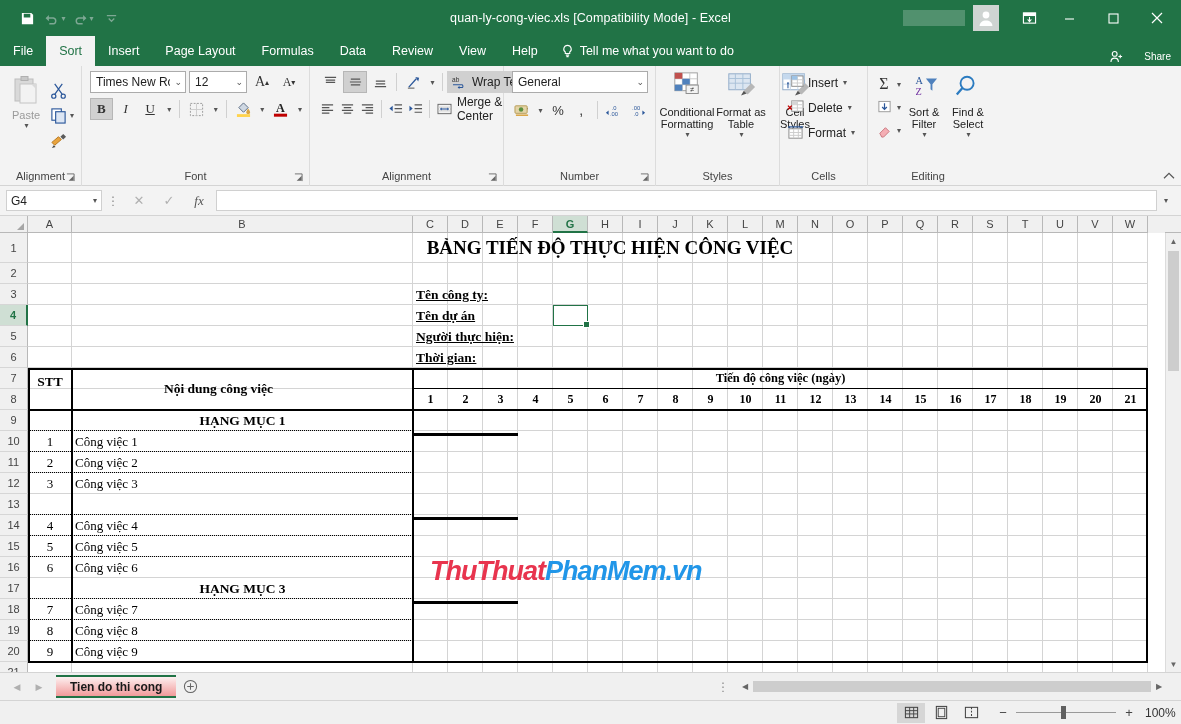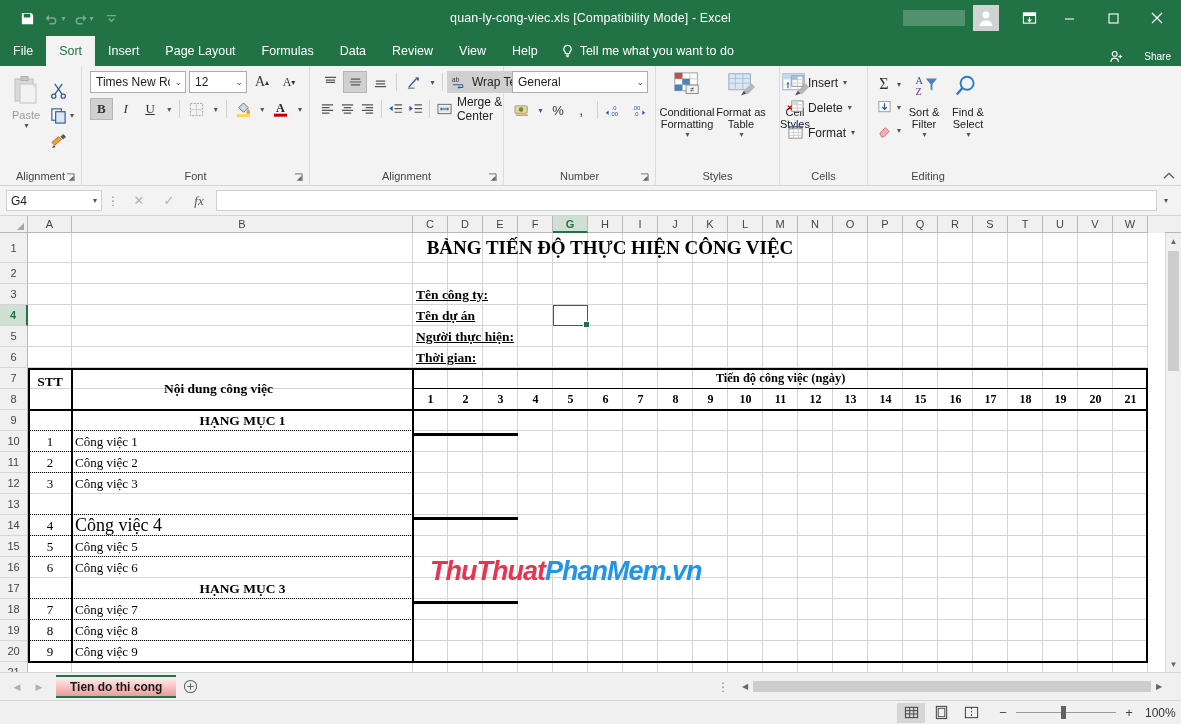--- a/index.html
+++ b/index.html
@@ -846,21 +846,21 @@
           <div class="cell c-left" style="left: 44px; top: 198px; width: 341px; height: 21px; font-size: 13px;">Công việc 1</div>
           <div class="dotline" style="left: 0px; top: 197px; width: 385px;"></div>
           <div class="bar" style="left: 385px; top: 200px; width: 105px;"></div>
           <div class="cell c-center" style="left: 0px; top: 219px; width: 44px; height: 21px; font-size: 13px;">2</div>
           <div class="cell c-left" style="left: 44px; top: 219px; width: 341px; height: 21px; font-size: 13px;">Công việc 2</div>
           <div class="dotline" style="left: 0px; top: 218px; width: 385px;"></div>
           <div class="cell c-center" style="left: 0px; top: 240px; width: 44px; height: 21px; font-size: 13px;">3</div>
           <div class="cell c-left" style="left: 44px; top: 240px; width: 341px; height: 21px; font-size: 13px;">Công việc 3</div>
           <div class="dotline" style="left: 0px; top: 239px; width: 385px;"></div>
           <div class="cell c-center" style="left: 0px; top: 282px; width: 44px; height: 21px; font-size: 13px;">4</div>
-          <div class="cell c-left" style="left: 44px; top: 282px; width: 341px; height: 21px; font-size: 18px;">Công việc 4</div>
+          <div class="cell c-left" style="left: 44px; top: 282px; width: 341px; height: 21px; font-size: 13px;">Công việc 4</div>
           <div class="dotline" style="left: 0px; top: 281px; width: 385px;"></div>
           <div class="bar" style="left: 385px; top: 284px; width: 105px;"></div>
           <div class="cell c-center" style="left: 0px; top: 303px; width: 44px; height: 21px; font-size: 13px;">5</div>
           <div class="cell c-left" style="left: 44px; top: 303px; width: 341px; height: 21px; font-size: 13px;">Công việc 5</div>
           <div class="dotline" style="left: 0px; top: 302px; width: 385px;"></div>
           <div class="cell c-center" style="left: 0px; top: 324px; width: 44px; height: 21px; font-size: 13px;">6</div>
           <div class="cell c-left" style="left: 44px; top: 324px; width: 341px; height: 21px; font-size: 13px;">Công việc 6</div>
           <div class="dotline" style="left: 0px; top: 323px; width: 385px;"></div>
           <div class="cell c-center bold" style="left: 44px; top: 345px; width: 341px; height: 21px; font-size: 13.5px;">HẠNG MỤC 3</div>
           <div class="cell c-center" style="left: 0px; top: 366px; width: 44px; height: 21px; font-size: 13px;">7</div>

